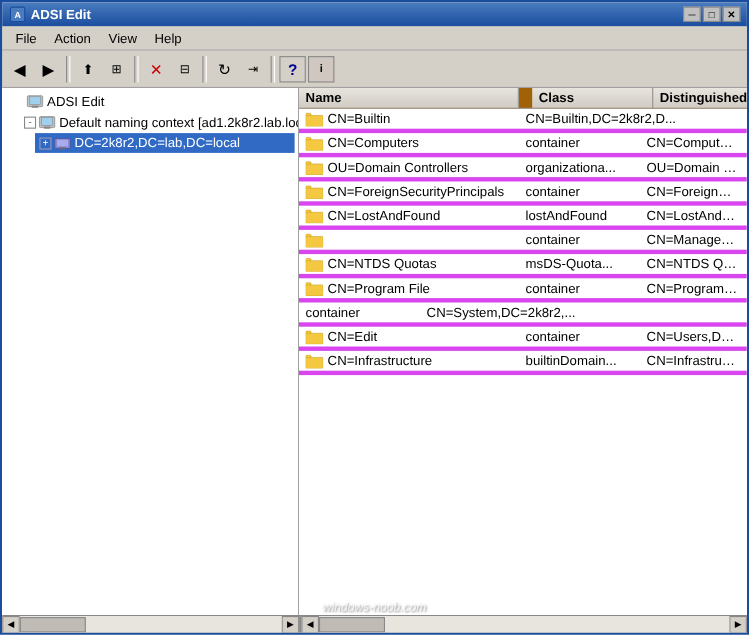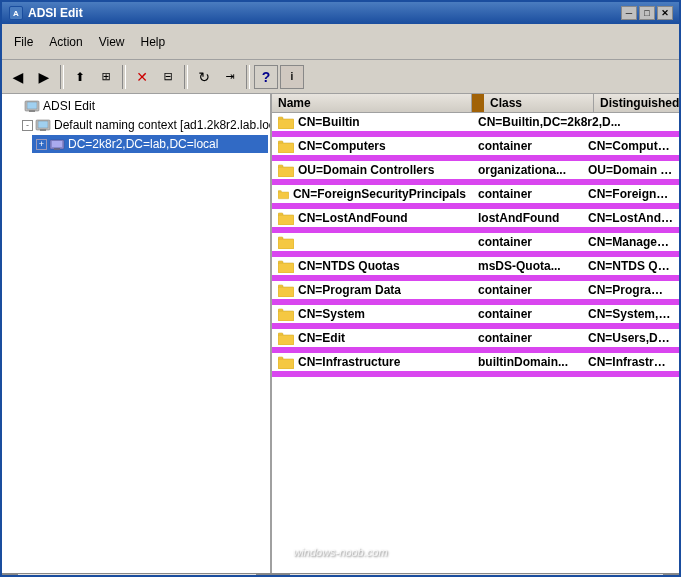--- a/index.html
+++ b/index.html
@@ -50,21 +50,21 @@
       align-items: center;
       justify-content: center;
       font-size: 9px;
       color: black;
       cursor: pointer;
     }
 
     
     .menu-bar {
       background: #d4d0c8;
-      height: 36px;
+      height: 22px;
       display: flex;
       align-items: center;
       padding: 0 4px;
       border-bottom: 1px solid #a0a0a0;
     }
     .menu-item {
       padding: 2px 8px;
       cursor: pointer;
       font-size: 12px;
       color: black;
@@ -181,23 +181,22 @@
       user-select: none;
       background: linear-gradient(to bottom, #e8e4de 0%, #d0ccc4 100%);
     }
     .col-name { width: 200px; min-width: 200px; }
     .col-class { width: 110px; min-width: 110px; margin-left: 12px; }
     .col-dn { flex: 1; }
 
     .list-row {
       display: flex;
       align-items: center;
-      border-bottom: 6px solid #d946ef;
-      cursor: pointer;
-      font-weight: bold;
+      border-bottom: 4px solid #d946ef;
+      cursor: pointer;
     }
     .list-cell {
       padding: 2px 6px;
       font-size: 12px;
       white-space: nowrap;
       overflow: hidden;
       text-overflow: ellipsis;
     }
     .list-cell-name {
       width: 200px;
@@ -467,33 +466,26 @@
             </div>
             <div class="list-cell list-cell-class">msDS-Quota...</div>
             <div class="list-cell list-cell-dn">CN=NTDS Quotas,DC=...</div>
           </div>
           <div class="list-row">
             <div class="list-cell list-cell-name">
               <svg width="16" height="14" viewBox="0 0 16 14">
                 <rect x="0" y="2" width="5" height="3" rx="1" fill="#f5c842" stroke="#c8a020" stroke-width="0.5"></rect>
                 <rect x="0" y="4" width="16" height="10" rx="1" fill="#f5c842" stroke="#c8a020" stroke-width="0.5"></rect>
               </svg>
-              <span>CN=Program Data</span>
+              <span>CN=Program File</span>
             </div>
             <div class="list-cell list-cell-class">container</div>
             <div class="list-cell list-cell-dn">CN=Program Data,DC=...</div>
           </div>
           <div class="list-row">
-            <div class="list-cell list-cell-name">
-              <svg width="16" height="14" viewBox="0 0 16 14">
-                <rect x="0" y="2" width="5" height="3" rx="1" fill="#f5c842" stroke="#c8a020" stroke-width="0.5"></rect>
-                <rect x="0" y="4" width="16" height="10" rx="1" fill="#f5c842" stroke="#c8a020" stroke-width="0.5"></rect>
-              </svg>
-              <span>CN=System</span>
-            </div>
             <div class="list-cell list-cell-class">container</div>
             <div class="list-cell list-cell-dn">CN=System,DC=2k8r2,...</div>
           </div>
           <div class="list-row">
             <div class="list-cell list-cell-name">
               <svg width="16" height="14" viewBox="0 0 16 14">
                 <rect x="0" y="2" width="5" height="3" rx="1" fill="#f5c842" stroke="#c8a020" stroke-width="0.5"></rect>
                 <rect x="0" y="4" width="16" height="10" rx="1" fill="#f5c842" stroke="#c8a020" stroke-width="0.5"></rect>
               </svg>
               <span>CN=Edit</span>

